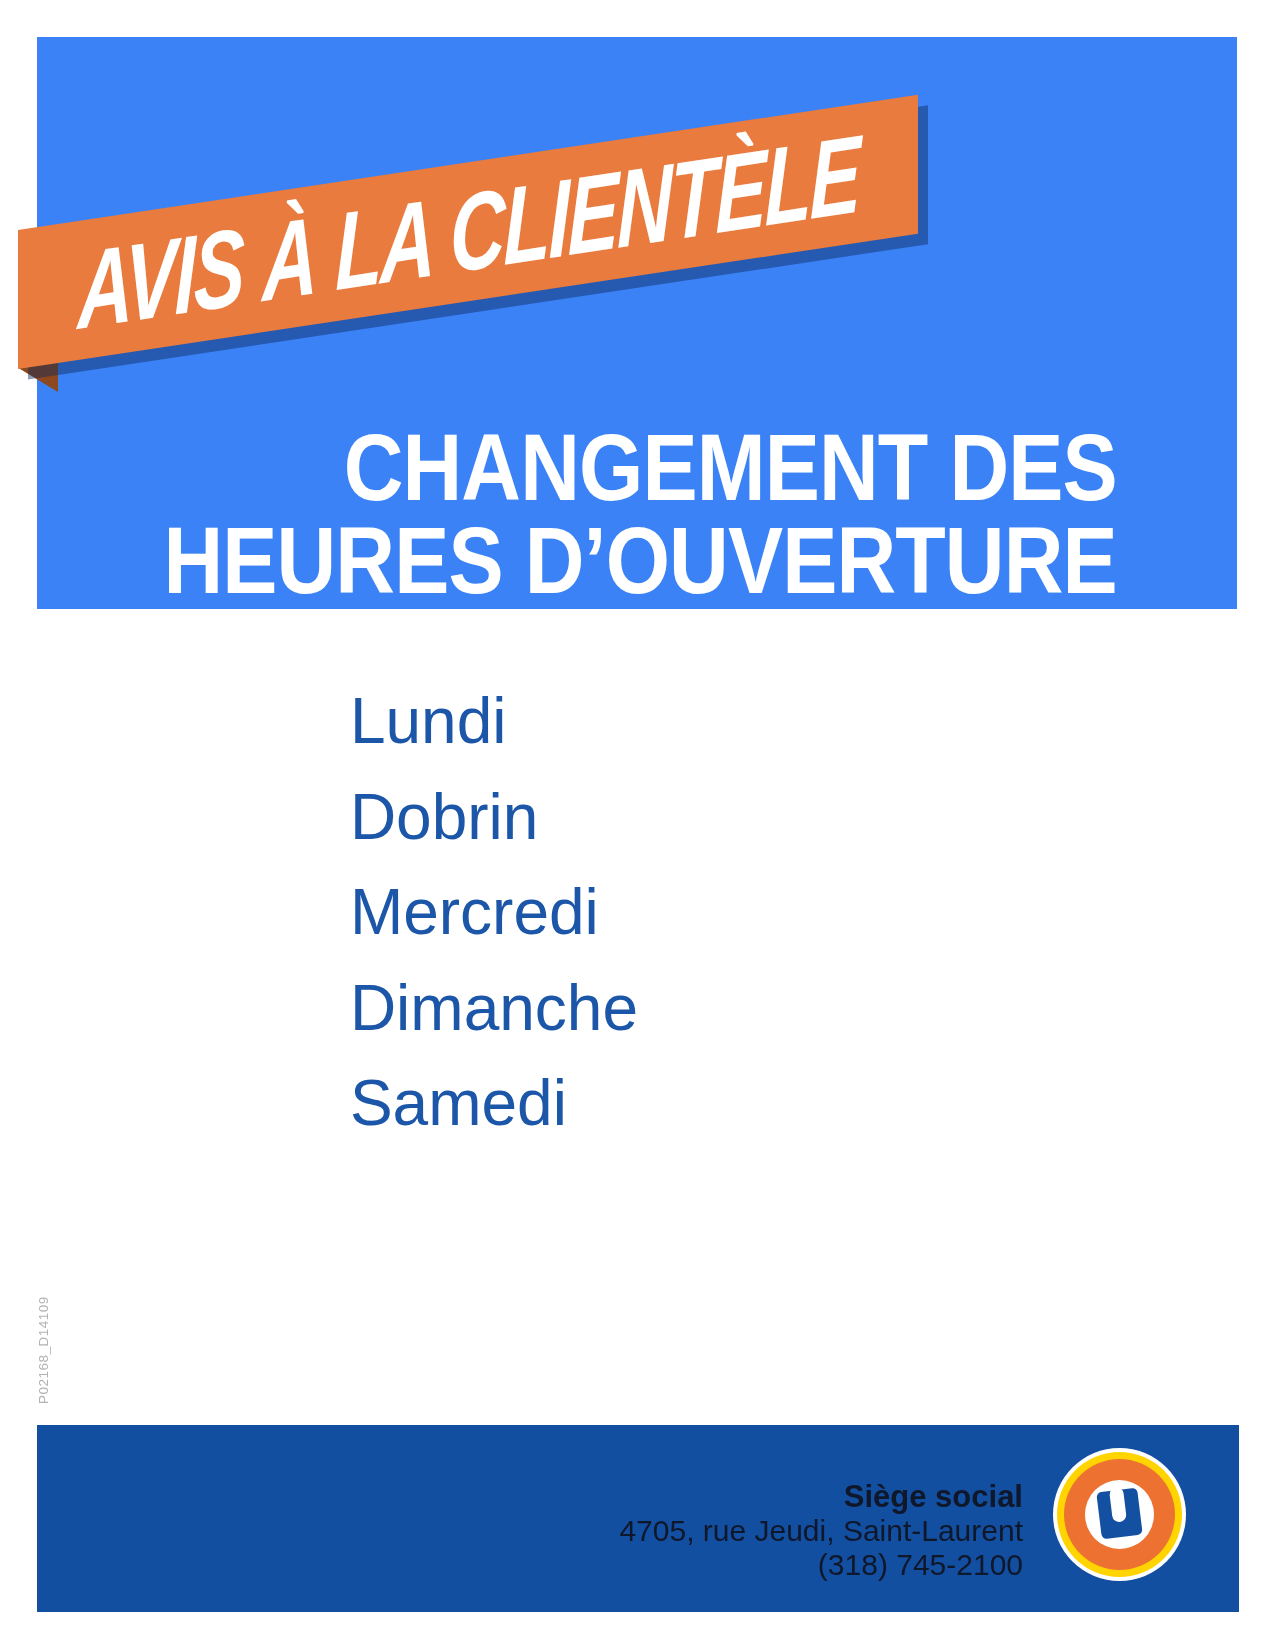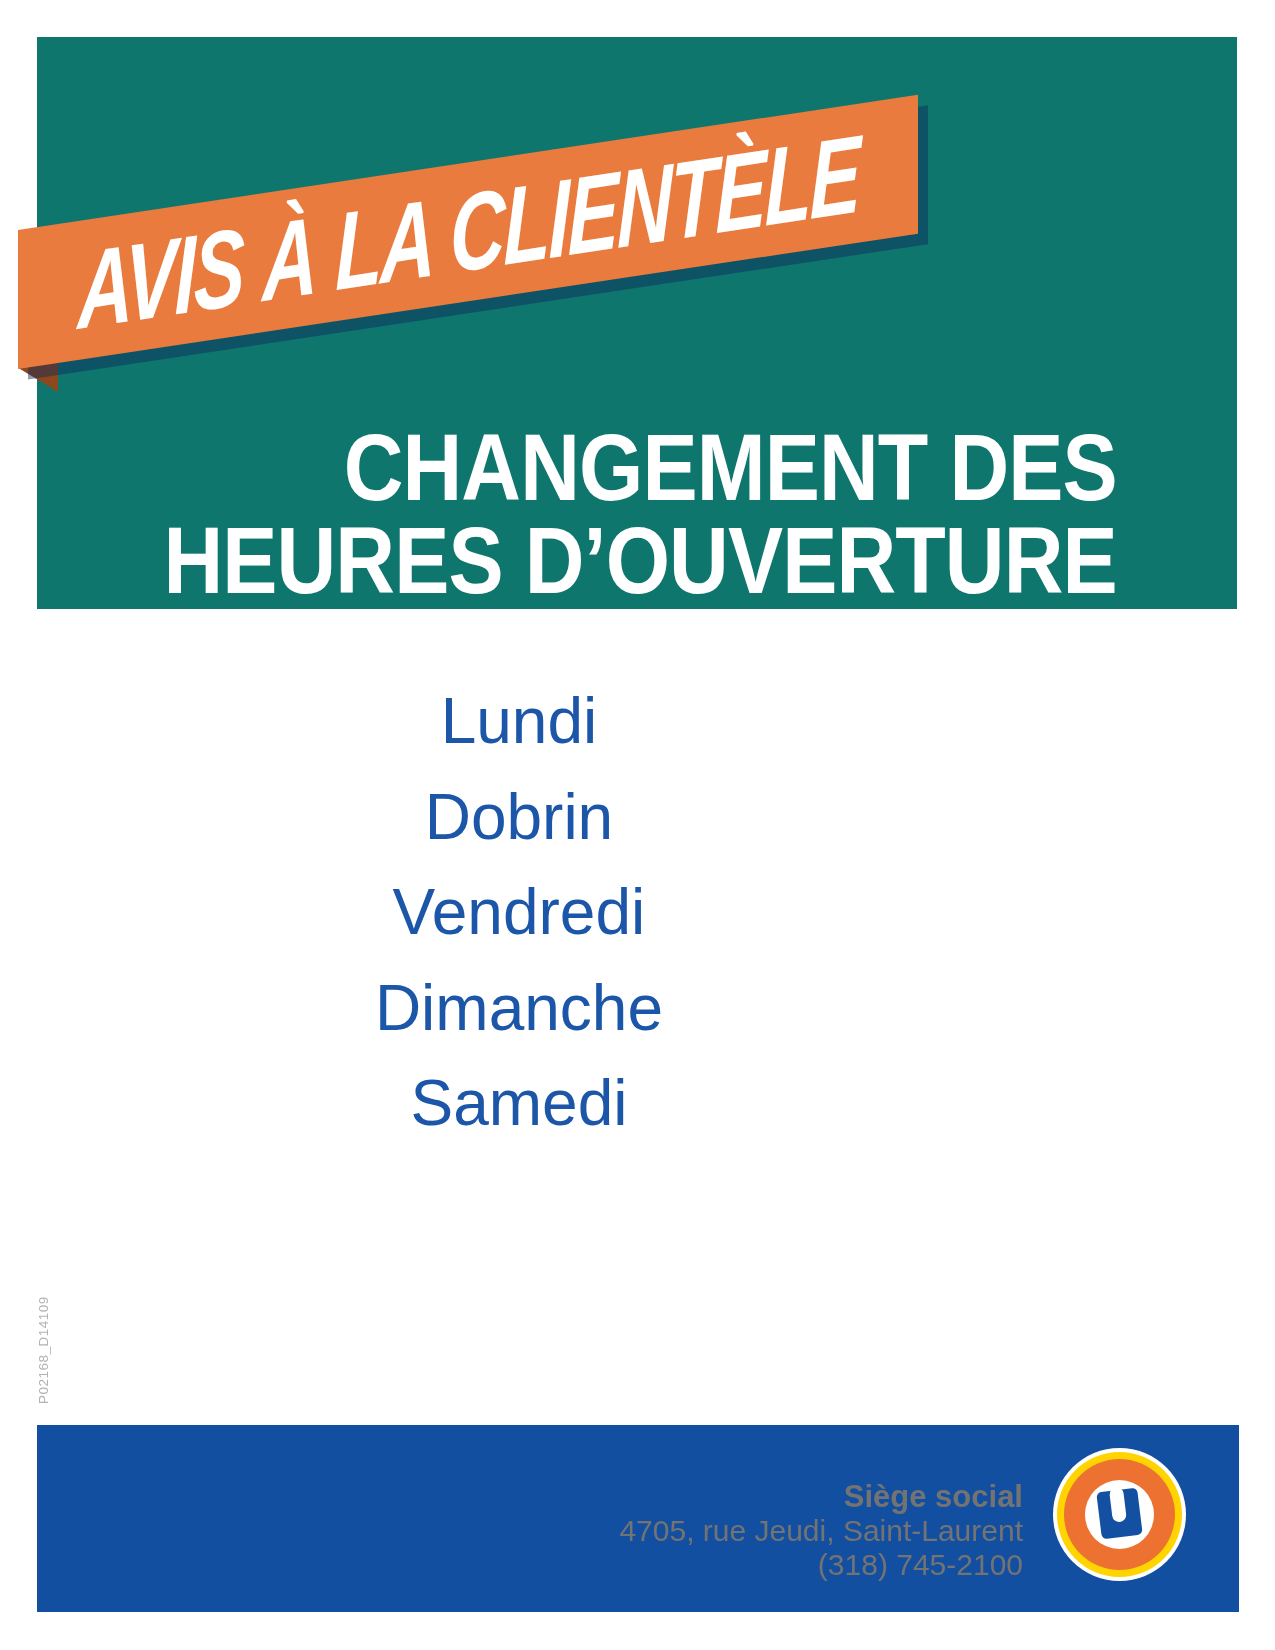--- a/index.html
+++ b/index.html
@@ -6,21 +6,21 @@
   .page{
     position:relative;
     width:1275px;height:1650px;
     background:#ffffff;
     overflow:hidden;
     font-family:"Liberation Sans", sans-serif;
   }
   
   .header-box{
     position:absolute;left:37px;top:37px;width:1200px;height:572px;
-    background:#0f766e;
+    background:#3b82f6;
   }
   
   .ribbon-fold{
     position:absolute;left:18px;top:361px;width:40px;height:31px;
     background:#8d481d;
     clip-path:polygon(0 22%,100% 0,100% 100%);
   }
   .ribbon{
     position:absolute;left:18px;top:230px;width:900px;height:139px;
     background:#e87b3d;
@@ -37,34 +37,34 @@
   
   .headline{
     position:absolute;top:384px;right:120px;
     text-align:right;color:#ffffff;font-weight:700;
     font-size:95px;line-height:93px;letter-spacing:-1px;
     white-space:nowrap;
     transform:scaleX(0.87);transform-origin:100% 50%;
   }
   
   .days{
-    position:absolute;top:674px;right:612px;
-    text-align:center;
+    position:absolute;top:674px;right:637px;
+    text-align:left;
     font-size:64px;line-height:95.5px;
     color:#1c56a8;
     white-space:nowrap;
   }
   
   .footer-box{
     position:absolute;left:37px;top:1425px;width:1202px;height:187px;
     background:#134fa1;
   }
   .footer-text{
     position:absolute;top:1480px;right:252px;
-    text-align:right;color:#737373;
+    text-align:right;color:#0f172a;
     font-size:30px;line-height:34px;white-space:nowrap;
   }
   .footer-text .bold{font-weight:700;font-size:31px;}
   
   .logo{
     position:absolute;left:1053px;top:1448px;width:133px;height:133px;
     background:#ffffff;border-radius:50%;
   }
   .logo-ring-yellow{position:absolute;inset:4px;background:#ffd400;border-radius:50%;}
   .logo-ring-orange{position:absolute;inset:11px;background:#ed7232;border-radius:50%;}
@@ -100,21 +100,21 @@
   </div>
 
   <div class="ribbon-fold"></div>
   <div class="ribbon">
     <div class="ribbon-label">AVIS À LA CLIENTÈLE</div>
   </div>
 
   <div class="days">
     <div>Lundi</div>
     <div>Dobrin</div>
-    <div>Vendredi</div>
+    <div>Mercredi</div>
     <div>Dimanche</div>
     <div>Samedi</div>
   </div>
 
   <div class="side-code">P02168_D14109</div>
 
   <div class="footer-box"></div>
   <div class="footer-text">
     <div class="bold">Siège social</div>
     <div>4705, rue Jeudi, Saint-Laurent</div>

